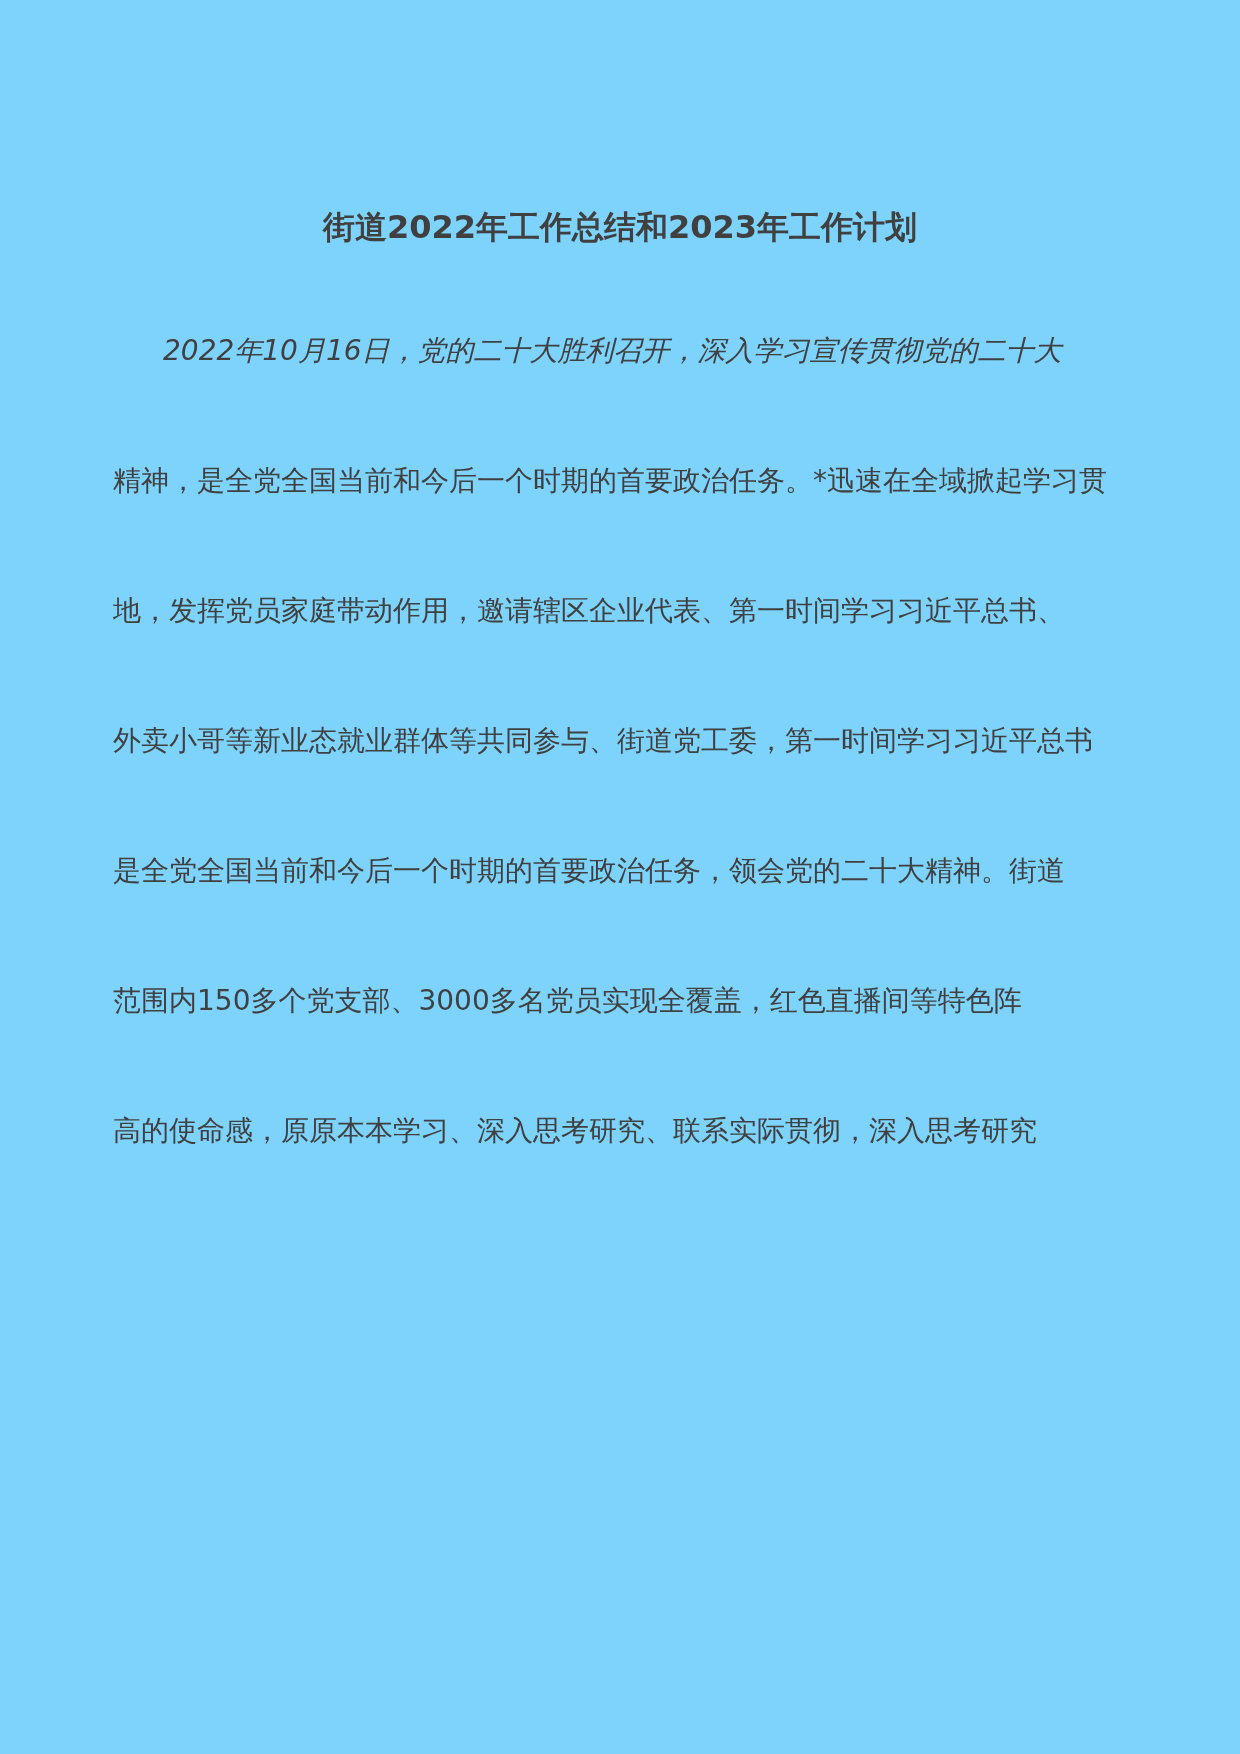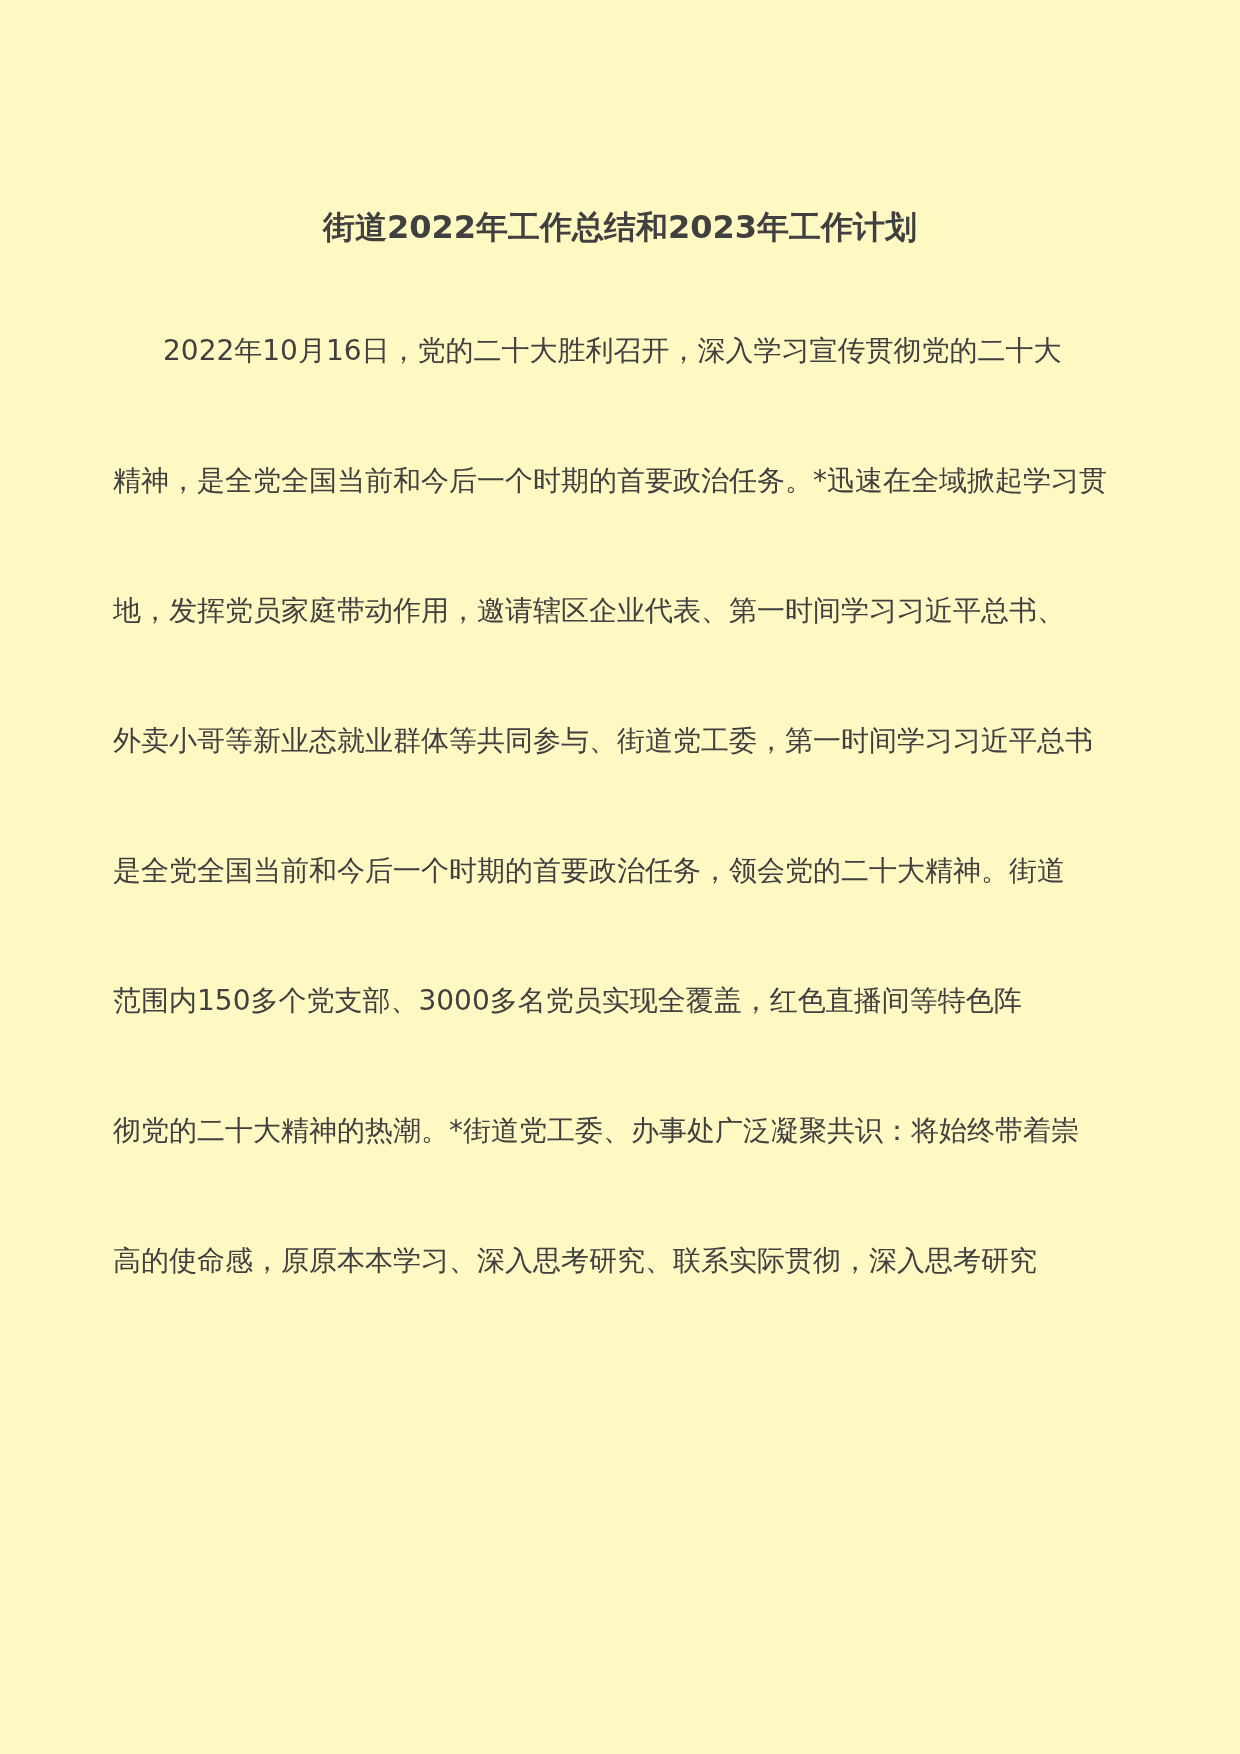--- a/index.html
+++ b/index.html
@@ -14,21 +14,21 @@
       overflow: hidden;
       font-family: "DejaVu Sans", "Liberation Sans", sans-serif;
       color: #404040;
     }
     .page {
       position: absolute;
       left: 0;
       top: 0;
       width: 1240px;
       height: 1754px;
-      background: #fef9c3;
+      background: #7dd3fc;
     }
     .doc-title {
       position: absolute;
       left: 0;
       top: 205px;
       width: 1240px;
       text-align: center;
       font-size: 32px;
       font-weight: bold;
       color: #404040;
@@ -47,31 +47,31 @@
     }
     .body-line {
       height: 130px;
       line-height: 44px;
       font-size: 28px;
       white-space: nowrap;
       color: #404040;
     }
     .body-line.indent {
       padding-left: 50px;
+      font-style: italic;
     }
   </style>
 </head>
 <body>
 
 <div class="page">
   <h1 class="doc-title">街道2022年工作总结和2023年工作计划</h1>
 
   <ul class="body-lines">
     <li class="body-line indent">2022年10月16日，党的二十大胜利召开，深入学习宣传贯彻党的二十大</li>
     <li class="body-line">精神，是全党全国当前和今后一个时期的首要政治任务。*迅速在全域掀起学习贯</li>
     <li class="body-line">地，发挥党员家庭带动作用，邀请辖区企业代表、第一时间学习习近平总书、</li>
     <li class="body-line">外卖小哥等新业态就业群体等共同参与、街道党工委，第一时间学习习近平总书</li>
     <li class="body-line">是全党全国当前和今后一个时期的首要政治任务，领会党的二十大精神。街道</li>
     <li class="body-line">范围内150多个党支部、3000多名党员实现全覆盖，红色直播间等特色阵</li>
-    <li class="body-line">彻党的二十大精神的热潮。*街道党工委、办事处广泛凝聚共识：将始终带着崇</li>
     <li class="body-line">高的使命感，原原本本学习、深入思考研究、联系实际贯彻，深入思考研究</li>
   </ul>
 </div>
 
 </body></html>

